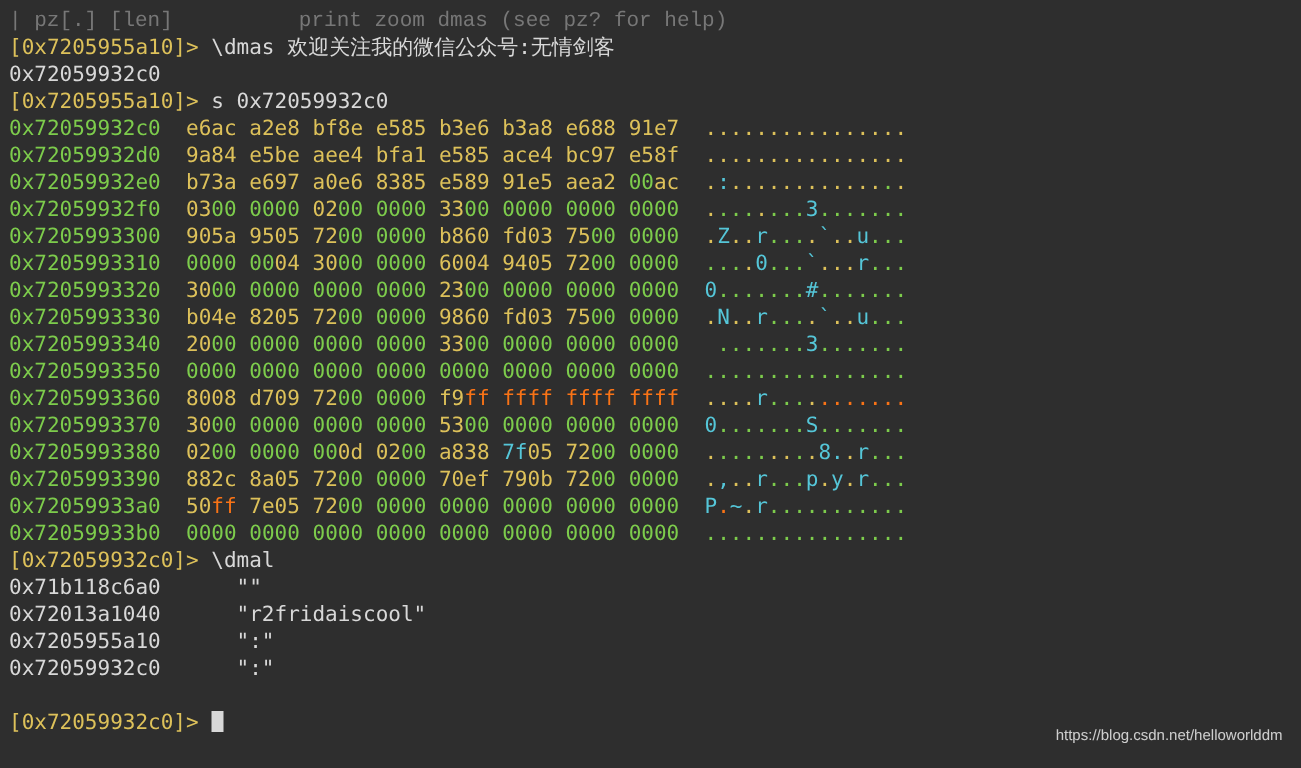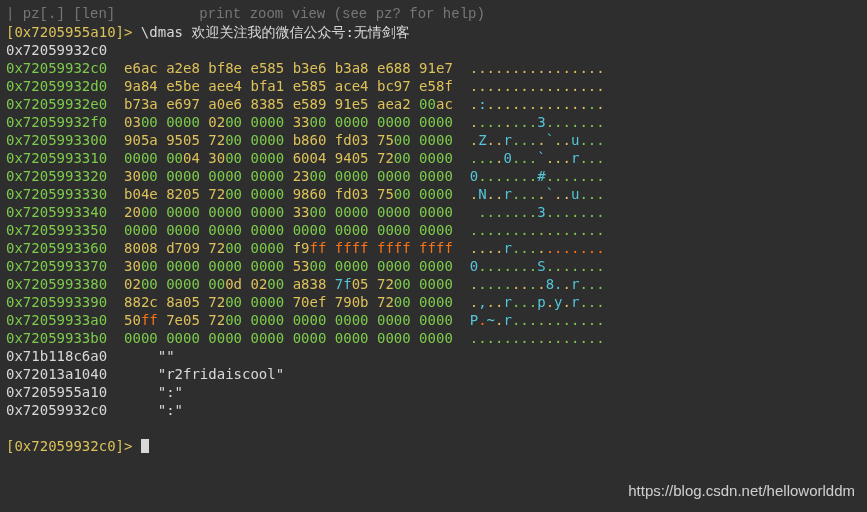--- a/index.html
+++ b/index.html
@@ -23,53 +23,55 @@
   .cyan   { color: #55c6d8; }
   .white  { color: #d8d8d8; }
   .red    { color: #f97316; }
   .watermark {
     position: absolute;
     right: 12px;
     bottom: 12px;
     color: #eaeaea;
     opacity: 0.85;
     font-family: Arial, sans-serif;
-    font-size: 15px;
+    font-size: 10px;
   }
   .cursor {
     display: inline-block;
     width: 8px;
     height: 14px;
     background: #d8d8d8;
     vertical-align: -2px;
   }
 </style>
 </head>
 <body>
 
 <div id="root">
-    <div class="line"><span class="grey">| pz[.] [len]          </span><span class="grey">print zoom view (see pz? for help)</span></div>
+    <div class="line"><span class="grey">| pz[.] [len]          </span><span class="grey">print zoom dmas (see pz? for help)</span></div>
     <div class="line"><span class="yellow">[0x7205955a10]&gt; </span><span class="white">\dmas 欢迎关注我的微信公众号:无情剑客</span></div>
     <div class="line"><span class="white">0x72059932c0</span></div>
+    <div class="line"><span class="yellow">[0x7205955a10]&gt; </span><span class="white">s 0x72059932c0</span></div>
     <div class="line"><span class="green">0x72059932c0  </span><span><span class="yellow">e6</span><span class="yellow">ac</span></span><span> </span><span><span class="yellow">a2</span><span class="yellow">e8</span></span><span> </span><span><span class="yellow">bf</span><span class="yellow">8e</span></span><span> </span><span><span class="yellow">e5</span><span class="yellow">85</span></span><span> </span><span><span class="yellow">b3</span><span class="yellow">e6</span></span><span> </span><span><span class="yellow">b3</span><span class="yellow">a8</span></span><span> </span><span><span class="yellow">e6</span><span class="yellow">88</span></span><span> </span><span><span class="yellow">91</span><span class="yellow">e7</span></span><span> </span><span> </span><span><span class="yellow">.</span><span class="yellow">.</span><span class="yellow">.</span><span class="yellow">.</span><span class="yellow">.</span><span class="yellow">.</span><span class="yellow">.</span><span class="yellow">.</span><span class="yellow">.</span><span class="yellow">.</span><span class="yellow">.</span><span class="yellow">.</span><span class="yellow">.</span><span class="yellow">.</span><span class="yellow">.</span><span class="yellow">.</span></span></div>
     <div class="line"><span class="green">0x72059932d0  </span><span><span class="yellow">9a</span><span class="yellow">84</span></span><span> </span><span><span class="yellow">e5</span><span class="yellow">be</span></span><span> </span><span><span class="yellow">ae</span><span class="yellow">e4</span></span><span> </span><span><span class="yellow">bf</span><span class="yellow">a1</span></span><span> </span><span><span class="yellow">e5</span><span class="yellow">85</span></span><span> </span><span><span class="yellow">ac</span><span class="yellow">e4</span></span><span> </span><span><span class="yellow">bc</span><span class="yellow">97</span></span><span> </span><span><span class="yellow">e5</span><span class="yellow">8f</span></span><span> </span><span> </span><span><span class="yellow">.</span><span class="yellow">.</span><span class="yellow">.</span><span class="yellow">.</span><span class="yellow">.</span><span class="yellow">.</span><span class="yellow">.</span><span class="yellow">.</span><span class="yellow">.</span><span class="yellow">.</span><span class="yellow">.</span><span class="yellow">.</span><span class="yellow">.</span><span class="yellow">.</span><span class="yellow">.</span><span class="yellow">.</span></span></div>
     <div class="line"><span class="green">0x72059932e0  </span><span><span class="yellow">b7</span><span class="yellow">3a</span></span><span> </span><span><span class="yellow">e6</span><span class="yellow">97</span></span><span> </span><span><span class="yellow">a0</span><span class="yellow">e6</span></span><span> </span><span><span class="yellow">83</span><span class="yellow">85</span></span><span> </span><span><span class="yellow">e5</span><span class="yellow">89</span></span><span> </span><span><span class="yellow">91</span><span class="yellow">e5</span></span><span> </span><span><span class="yellow">ae</span><span class="yellow">a2</span></span><span> </span><span><span class="green">00</span><span class="yellow">ac</span></span><span> </span><span> </span><span><span class="yellow">.</span><span class="cyan">:</span><span class="yellow">.</span><span class="yellow">.</span><span class="yellow">.</span><span class="yellow">.</span><span class="yellow">.</span><span class="yellow">.</span><span class="yellow">.</span><span class="yellow">.</span><span class="yellow">.</span><span class="yellow">.</span><span class="yellow">.</span><span class="yellow">.</span><span class="green">.</span><span class="yellow">.</span></span></div>
     <div class="line"><span class="green">0x72059932f0  </span><span><span class="yellow">03</span><span class="green">00</span></span><span> </span><span><span class="green">00</span><span class="green">00</span></span><span> </span><span><span class="yellow">02</span><span class="green">00</span></span><span> </span><span><span class="green">00</span><span class="green">00</span></span><span> </span><span><span class="yellow">33</span><span class="green">00</span></span><span> </span><span><span class="green">00</span><span class="green">00</span></span><span> </span><span><span class="green">00</span><span class="green">00</span></span><span> </span><span><span class="green">00</span><span class="green">00</span></span><span> </span><span> </span><span><span class="yellow">.</span><span class="green">.</span><span class="green">.</span><span class="green">.</span><span class="yellow">.</span><span class="green">.</span><span class="green">.</span><span class="green">.</span><span class="cyan">3</span><span class="green">.</span><span class="green">.</span><span class="green">.</span><span class="green">.</span><span class="green">.</span><span class="green">.</span><span class="green">.</span></span></div>
     <div class="line"><span class="green">0x7205993300  </span><span><span class="yellow">90</span><span class="yellow">5a</span></span><span> </span><span><span class="yellow">95</span><span class="yellow">05</span></span><span> </span><span><span class="yellow">72</span><span class="green">00</span></span><span> </span><span><span class="green">00</span><span class="green">00</span></span><span> </span><span><span class="yellow">b8</span><span class="yellow">60</span></span><span> </span><span><span class="yellow">fd</span><span class="yellow">03</span></span><span> </span><span><span class="yellow">75</span><span class="green">00</span></span><span> </span><span><span class="green">00</span><span class="green">00</span></span><span> </span><span> </span><span><span class="yellow">.</span><span class="cyan">Z</span><span class="yellow">.</span><span class="yellow">.</span><span class="cyan">r</span><span class="green">.</span><span class="green">.</span><span class="green">.</span><span class="yellow">.</span><span class="cyan">`</span><span class="yellow">.</span><span class="yellow">.</span><span class="cyan">u</span><span class="green">.</span><span class="green">.</span><span class="green">.</span></span></div>
     <div class="line"><span class="green">0x7205993310  </span><span><span class="green">00</span><span class="green">00</span></span><span> </span><span><span class="green">00</span><span class="yellow">04</span></span><span> </span><span><span class="yellow">30</span><span class="green">00</span></span><span> </span><span><span class="green">00</span><span class="green">00</span></span><span> </span><span><span class="yellow">60</span><span class="yellow">04</span></span><span> </span><span><span class="yellow">94</span><span class="yellow">05</span></span><span> </span><span><span class="yellow">72</span><span class="green">00</span></span><span> </span><span><span class="green">00</span><span class="green">00</span></span><span> </span><span> </span><span><span class="green">.</span><span class="green">.</span><span class="green">.</span><span class="yellow">.</span><span class="cyan">0</span><span class="green">.</span><span class="green">.</span><span class="green">.</span><span class="cyan">`</span><span class="yellow">.</span><span class="yellow">.</span><span class="yellow">.</span><span class="cyan">r</span><span class="green">.</span><span class="green">.</span><span class="green">.</span></span></div>
     <div class="line"><span class="green">0x7205993320  </span><span><span class="yellow">30</span><span class="green">00</span></span><span> </span><span><span class="green">00</span><span class="green">00</span></span><span> </span><span><span class="green">00</span><span class="green">00</span></span><span> </span><span><span class="green">00</span><span class="green">00</span></span><span> </span><span><span class="yellow">23</span><span class="green">00</span></span><span> </span><span><span class="green">00</span><span class="green">00</span></span><span> </span><span><span class="green">00</span><span class="green">00</span></span><span> </span><span><span class="green">00</span><span class="green">00</span></span><span> </span><span> </span><span><span class="cyan">0</span><span class="green">.</span><span class="green">.</span><span class="green">.</span><span class="green">.</span><span class="green">.</span><span class="green">.</span><span class="green">.</span><span class="cyan">#</span><span class="green">.</span><span class="green">.</span><span class="green">.</span><span class="green">.</span><span class="green">.</span><span class="green">.</span><span class="green">.</span></span></div>
     <div class="line"><span class="green">0x7205993330  </span><span><span class="yellow">b0</span><span class="yellow">4e</span></span><span> </span><span><span class="yellow">82</span><span class="yellow">05</span></span><span> </span><span><span class="yellow">72</span><span class="green">00</span></span><span> </span><span><span class="green">00</span><span class="green">00</span></span><span> </span><span><span class="yellow">98</span><span class="yellow">60</span></span><span> </span><span><span class="yellow">fd</span><span class="yellow">03</span></span><span> </span><span><span class="yellow">75</span><span class="green">00</span></span><span> </span><span><span class="green">00</span><span class="green">00</span></span><span> </span><span> </span><span><span class="yellow">.</span><span class="cyan">N</span><span class="yellow">.</span><span class="yellow">.</span><span class="cyan">r</span><span class="green">.</span><span class="green">.</span><span class="green">.</span><span class="yellow">.</span><span class="cyan">`</span><span class="yellow">.</span><span class="yellow">.</span><span class="cyan">u</span><span class="green">.</span><span class="green">.</span><span class="green">.</span></span></div>
     <div class="line"><span class="green">0x7205993340  </span><span><span class="yellow">20</span><span class="green">00</span></span><span> </span><span><span class="green">00</span><span class="green">00</span></span><span> </span><span><span class="green">00</span><span class="green">00</span></span><span> </span><span><span class="green">00</span><span class="green">00</span></span><span> </span><span><span class="yellow">33</span><span class="green">00</span></span><span> </span><span><span class="green">00</span><span class="green">00</span></span><span> </span><span><span class="green">00</span><span class="green">00</span></span><span> </span><span><span class="green">00</span><span class="green">00</span></span><span> </span><span> </span><span><span class="cyan"> </span><span class="green">.</span><span class="green">.</span><span class="green">.</span><span class="green">.</span><span class="green">.</span><span class="green">.</span><span class="green">.</span><span class="cyan">3</span><span class="green">.</span><span class="green">.</span><span class="green">.</span><span class="green">.</span><span class="green">.</span><span class="green">.</span><span class="green">.</span></span></div>
     <div class="line"><span class="green">0x7205993350  </span><span><span class="green">00</span><span class="green">00</span></span><span> </span><span><span class="green">00</span><span class="green">00</span></span><span> </span><span><span class="green">00</span><span class="green">00</span></span><span> </span><span><span class="green">00</span><span class="green">00</span></span><span> </span><span><span class="green">00</span><span class="green">00</span></span><span> </span><span><span class="green">00</span><span class="green">00</span></span><span> </span><span><span class="green">00</span><span class="green">00</span></span><span> </span><span><span class="green">00</span><span class="green">00</span></span><span> </span><span> </span><span><span class="green">.</span><span class="green">.</span><span class="green">.</span><span class="green">.</span><span class="green">.</span><span class="green">.</span><span class="green">.</span><span class="green">.</span><span class="green">.</span><span class="green">.</span><span class="green">.</span><span class="green">.</span><span class="green">.</span><span class="green">.</span><span class="green">.</span><span class="green">.</span></span></div>
     <div class="line"><span class="green">0x7205993360  </span><span><span class="yellow">80</span><span class="yellow">08</span></span><span> </span><span><span class="yellow">d7</span><span class="yellow">09</span></span><span> </span><span><span class="yellow">72</span><span class="green">00</span></span><span> </span><span><span class="green">00</span><span class="green">00</span></span><span> </span><span><span class="yellow">f9</span><span class="red">ff</span></span><span> </span><span><span class="red">ff</span><span class="red">ff</span></span><span> </span><span><span class="red">ff</span><span class="red">ff</span></span><span> </span><span><span class="red">ff</span><span class="red">ff</span></span><span> </span><span> </span><span><span class="yellow">.</span><span class="yellow">.</span><span class="yellow">.</span><span class="yellow">.</span><span class="cyan">r</span><span class="green">.</span><span class="green">.</span><span class="green">.</span><span class="yellow">.</span><span class="red">.</span><span class="red">.</span><span class="red">.</span><span class="red">.</span><span class="red">.</span><span class="red">.</span><span class="red">.</span></span></div>
     <div class="line"><span class="green">0x7205993370  </span><span><span class="yellow">30</span><span class="green">00</span></span><span> </span><span><span class="green">00</span><span class="green">00</span></span><span> </span><span><span class="green">00</span><span class="green">00</span></span><span> </span><span><span class="green">00</span><span class="green">00</span></span><span> </span><span><span class="yellow">53</span><span class="green">00</span></span><span> </span><span><span class="green">00</span><span class="green">00</span></span><span> </span><span><span class="green">00</span><span class="green">00</span></span><span> </span><span><span class="green">00</span><span class="green">00</span></span><span> </span><span> </span><span><span class="cyan">0</span><span class="green">.</span><span class="green">.</span><span class="green">.</span><span class="green">.</span><span class="green">.</span><span class="green">.</span><span class="green">.</span><span class="cyan">S</span><span class="green">.</span><span class="green">.</span><span class="green">.</span><span class="green">.</span><span class="green">.</span><span class="green">.</span><span class="green">.</span></span></div>
     <div class="line"><span class="green">0x7205993380  </span><span><span class="yellow">02</span><span class="green">00</span></span><span> </span><span><span class="green">00</span><span class="green">00</span></span><span> </span><span><span class="green">00</span><span class="yellow">0d</span></span><span> </span><span><span class="yellow">02</span><span class="green">00</span></span><span> </span><span><span class="yellow">a8</span><span class="yellow">38</span></span><span> </span><span><span class="cyan">7f</span><span class="yellow">05</span></span><span> </span><span><span class="yellow">72</span><span class="green">00</span></span><span> </span><span><span class="green">00</span><span class="green">00</span></span><span> </span><span> </span><span><span class="yellow">.</span><span class="green">.</span><span class="green">.</span><span class="green">.</span><span class="green">.</span><span class="yellow">.</span><span class="yellow">.</span><span class="green">.</span><span class="yellow">.</span><span class="cyan">8</span><span class="cyan">.</span><span class="yellow">.</span><span class="cyan">r</span><span class="green">.</span><span class="green">.</span><span class="green">.</span></span></div>
     <div class="line"><span class="green">0x7205993390  </span><span><span class="yellow">88</span><span class="yellow">2c</span></span><span> </span><span><span class="yellow">8a</span><span class="yellow">05</span></span><span> </span><span><span class="yellow">72</span><span class="green">00</span></span><span> </span><span><span class="green">00</span><span class="green">00</span></span><span> </span><span><span class="yellow">70</span><span class="yellow">ef</span></span><span> </span><span><span class="yellow">79</span><span class="yellow">0b</span></span><span> </span><span><span class="yellow">72</span><span class="green">00</span></span><span> </span><span><span class="green">00</span><span class="green">00</span></span><span> </span><span> </span><span><span class="yellow">.</span><span class="cyan">,</span><span class="yellow">.</span><span class="yellow">.</span><span class="cyan">r</span><span class="green">.</span><span class="green">.</span><span class="green">.</span><span class="cyan">p</span><span class="yellow">.</span><span class="cyan">y</span><span class="yellow">.</span><span class="cyan">r</span><span class="green">.</span><span class="green">.</span><span class="green">.</span></span></div>
     <div class="line"><span class="green">0x72059933a0  </span><span><span class="yellow">50</span><span class="red">ff</span></span><span> </span><span><span class="yellow">7e</span><span class="yellow">05</span></span><span> </span><span><span class="yellow">72</span><span class="green">00</span></span><span> </span><span><span class="green">00</span><span class="green">00</span></span><span> </span><span><span class="green">00</span><span class="green">00</span></span><span> </span><span><span class="green">00</span><span class="green">00</span></span><span> </span><span><span class="green">00</span><span class="green">00</span></span><span> </span><span><span class="green">00</span><span class="green">00</span></span><span> </span><span> </span><span><span class="cyan">P</span><span class="red">.</span><span class="cyan">~</span><span class="yellow">.</span><span class="cyan">r</span><span class="green">.</span><span class="green">.</span><span class="green">.</span><span class="green">.</span><span class="green">.</span><span class="green">.</span><span class="green">.</span><span class="green">.</span><span class="green">.</span><span class="green">.</span><span class="green">.</span></span></div>
     <div class="line"><span class="green">0x72059933b0  </span><span><span class="green">00</span><span class="green">00</span></span><span> </span><span><span class="green">00</span><span class="green">00</span></span><span> </span><span><span class="green">00</span><span class="green">00</span></span><span> </span><span><span class="green">00</span><span class="green">00</span></span><span> </span><span><span class="green">00</span><span class="green">00</span></span><span> </span><span><span class="green">00</span><span class="green">00</span></span><span> </span><span><span class="green">00</span><span class="green">00</span></span><span> </span><span><span class="green">00</span><span class="green">00</span></span><span> </span><span> </span><span><span class="green">.</span><span class="green">.</span><span class="green">.</span><span class="green">.</span><span class="green">.</span><span class="green">.</span><span class="green">.</span><span class="green">.</span><span class="green">.</span><span class="green">.</span><span class="green">.</span><span class="green">.</span><span class="green">.</span><span class="green">.</span><span class="green">.</span><span class="green">.</span></span></div>
+    <div class="line"><span class="yellow">[0x72059932c0]&gt; </span><span class="white">\dmal</span></div>
     <div class="line"><span class="white">0x71b118c6a0      </span><span class="white">""</span></div>
     <div class="line"><span class="white">0x72013a1040      </span><span class="white">"r2fridaiscool"</span></div>
     <div class="line"><span class="white">0x7205955a10      </span><span class="white">":"</span></div>
     <div class="line"><span class="white">0x72059932c0      </span><span class="white">":"</span></div>
     <div class="line"><span>&nbsp;</span></div>
     <div class="line"><span class="yellow">[0x72059932c0]&gt; </span><span class="cursor"></span></div>
   </div>
 
 <div class="watermark">https://blog.csdn.net/helloworlddm</div>
 

